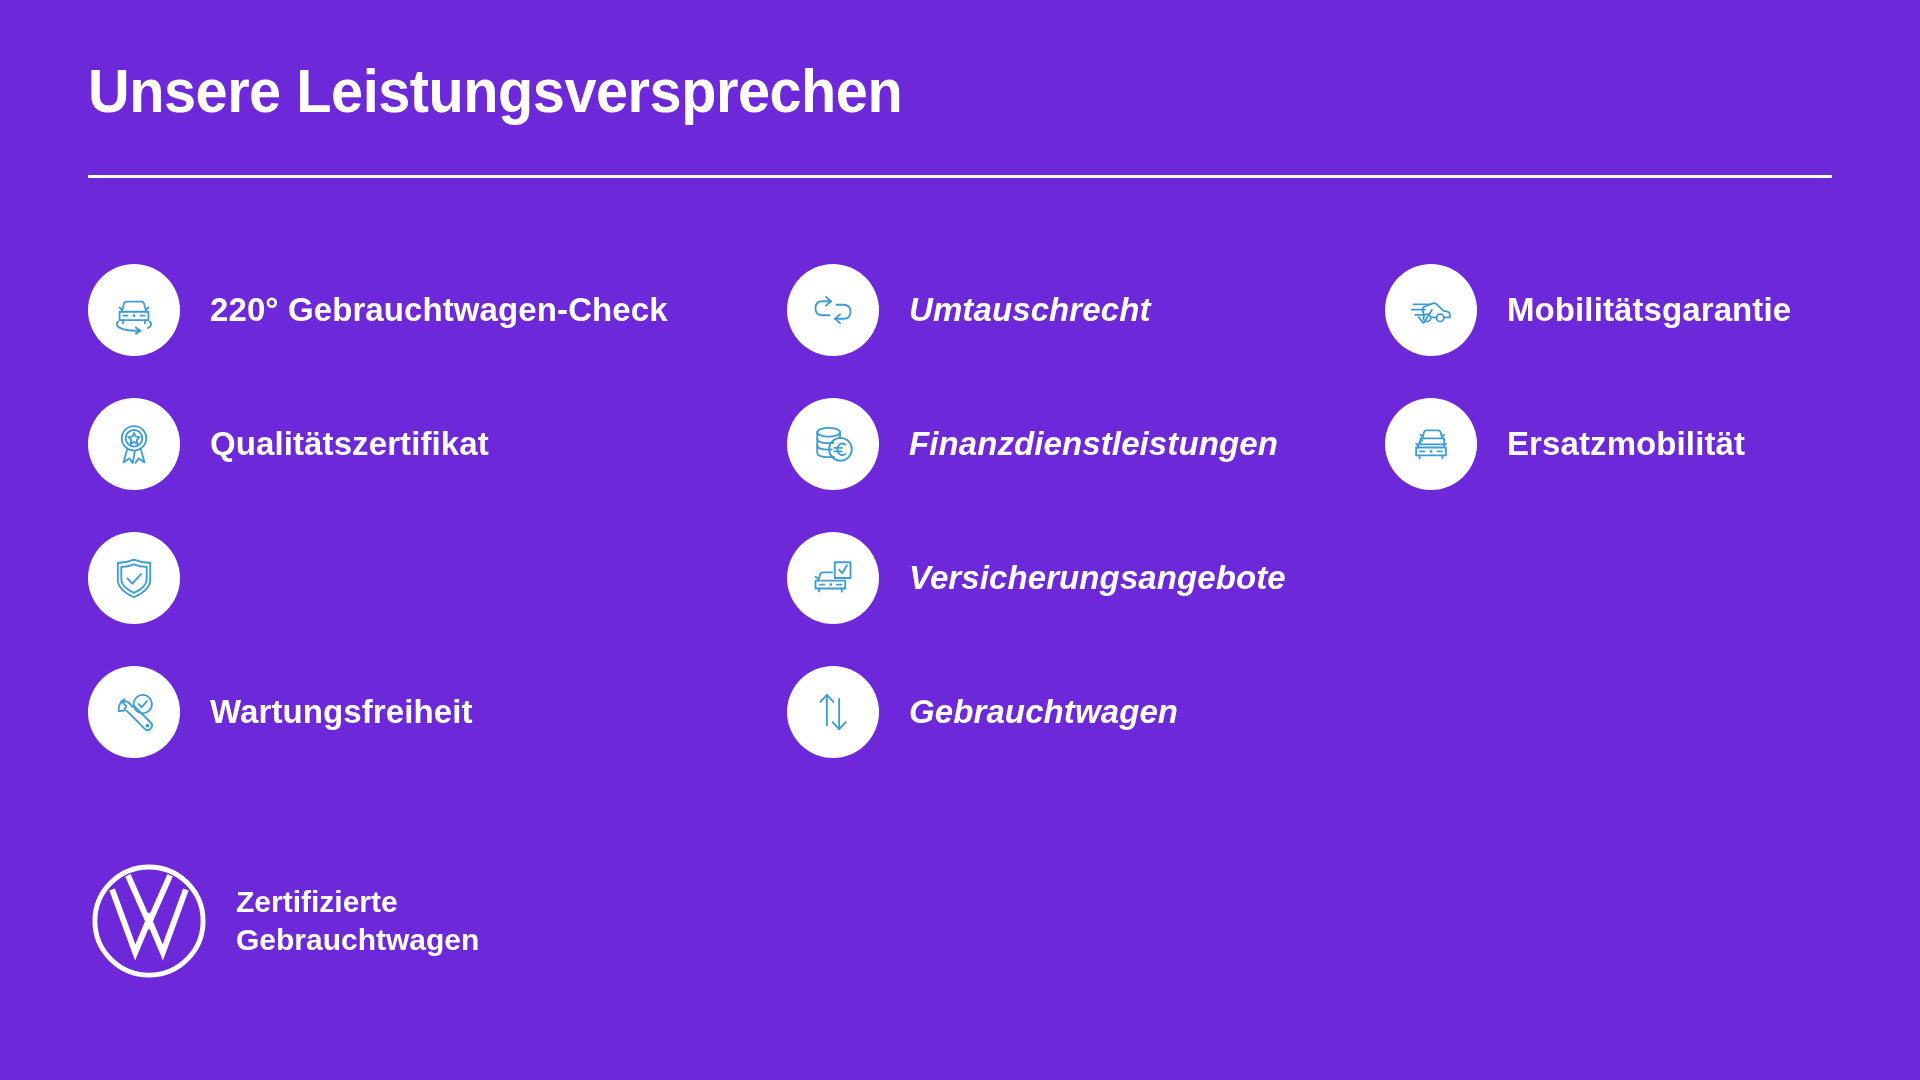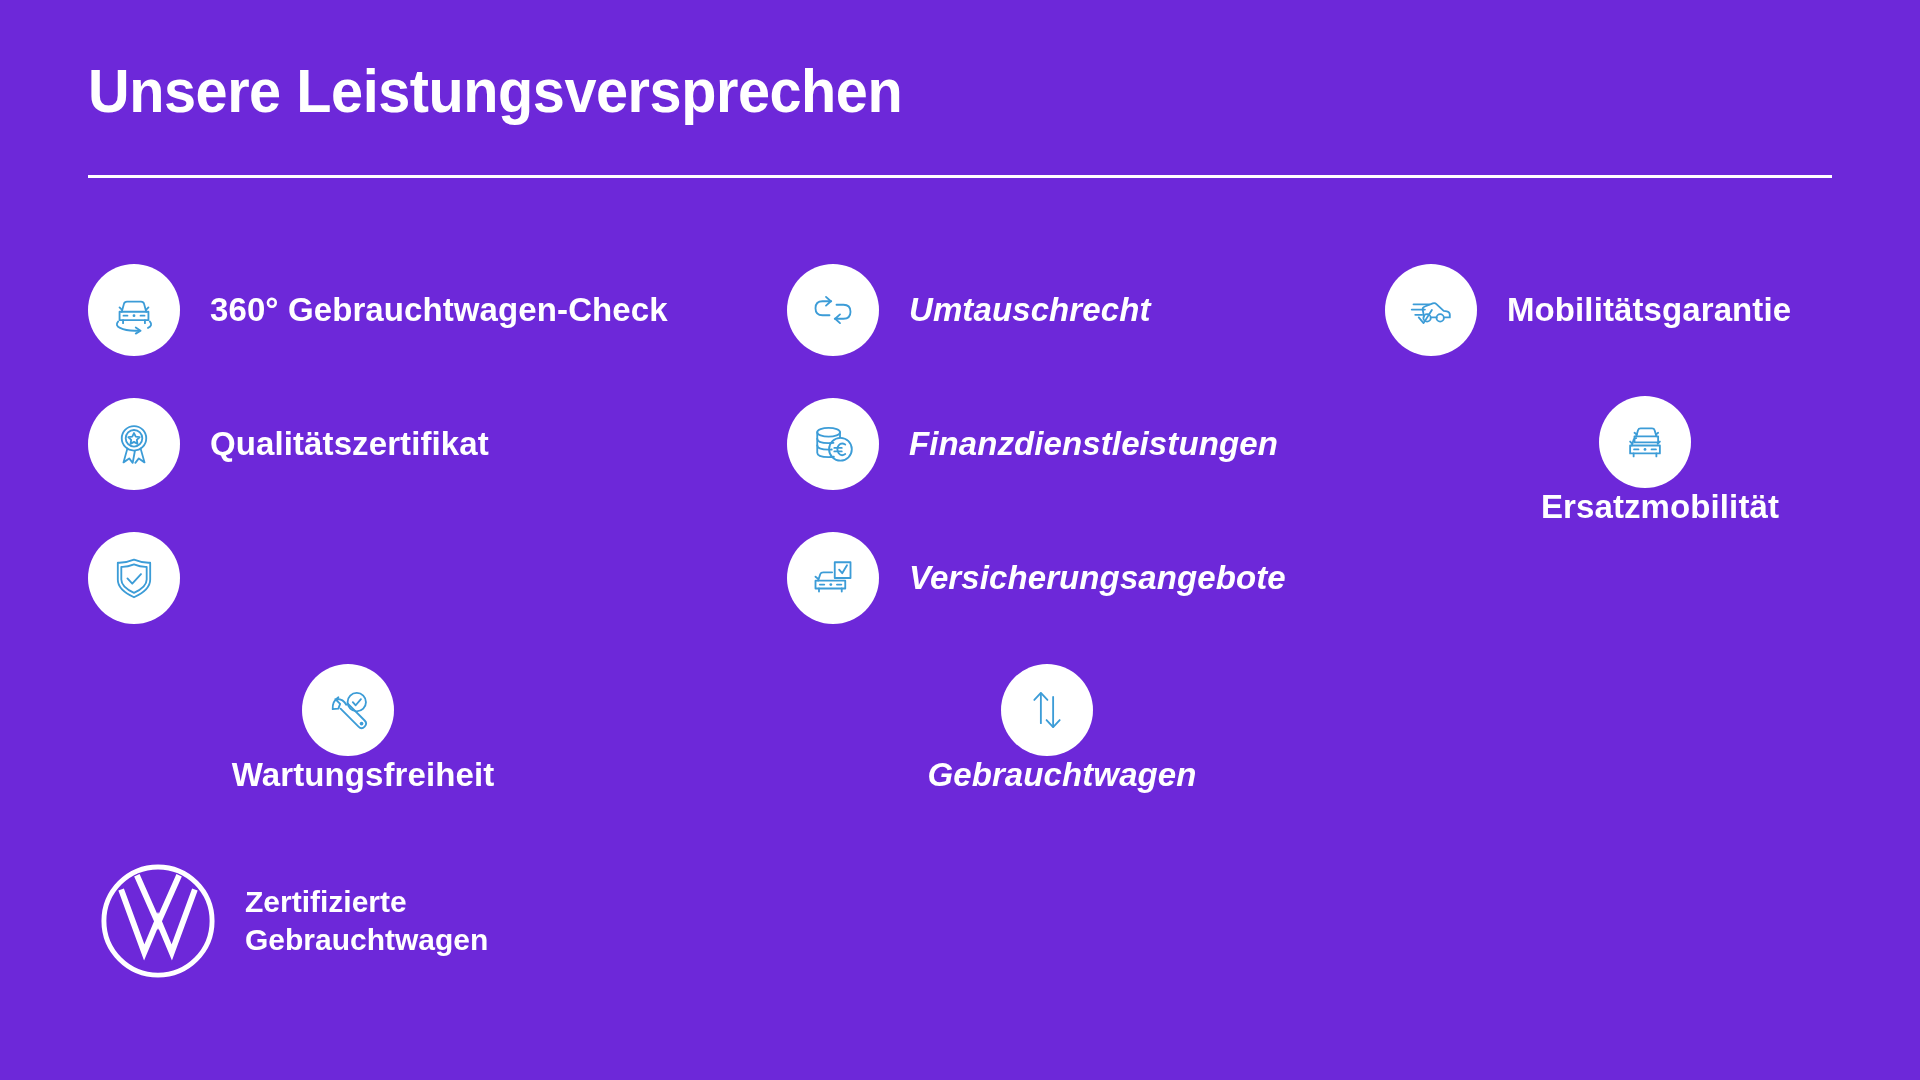--- a/index.html
+++ b/index.html
@@ -65,21 +65,21 @@
   .col-1 { left: 88px;   width: 520px; }
   .col-2 { left: 787px;  width: 520px; font-style: italic; }
   .col-3 { left: 1385px; width: 520px; }
 
   .feature {
     display: flex;
     align-items: center;
     height: 96px;
     margin-bottom: 38px;
   }
-  .feature:last-child { margin-bottom: 0; flex-direction: column; }
+  .feature:last-child { margin-bottom: 0; }
 
   .icon-badge {
     flex: 0 0 auto;
     width: 92px;
     height: 92px;
     border-radius: 50%;
     background: #FFFFFF;
     display: flex;
     align-items: center;
     justify-content: center;
@@ -107,21 +107,21 @@
     font-weight: 600;
     letter-spacing: 0.1px;
     margin-left: 30px;
     white-space: nowrap;
     line-height: 1.15;
   }
 
   
   .brand {
     position: absolute;
-    left: 99px;
+    left: 90px;
     top: 862px;
     display: flex;
     align-items: center;
   }
   .vw-logo {
     flex: 0 0 auto;
     width: 118px;
     height: 118px;
   }
   .vw-logo svg { width: 118px; height: 118px; display: block; }
@@ -158,21 +158,21 @@
             <path d="M19.5 43.5 L19.5 47"></path>
             <path d="M44.5 43.5 L44.5 47"></path>
             <circle class="solid" cx="32" cy="38.5" r="1.6"></circle>
             <path d="M20 38.5 L24.5 38.5"></path>
             <path d="M39.5 38.5 L44 38.5"></path>
             <path d="M14 45 Q10 49.5 16 52.5 Q24 56.5 38 55.5"></path>
             <path d="M50 45 Q54 49.5 48 52.5"></path>
             <path d="M34 52 L39.5 55.6 L34 59"></path>
           </svg>
         </span>
-        <span class="feature-label">360° Gebrauchtwagen-Check</span>
+        <span class="feature-label">220° Gebrauchtwagen-Check</span>
       </div>
 
       <div class="feature">
         <span class="icon-badge">
           <svg viewBox="0 0 64 64" aria-hidden="true">
             <circle cx="32" cy="25.5" r="14"></circle>
             <circle cx="32" cy="25.5" r="9.5"></circle>
             <path d="M32 19.5 L34 23.6 L38.5 24.2 L35.2 27.3 L36 31.8 L32 29.6 L28 31.8 L28.8 27.3 L25.5 24.2 L30 23.6 Z"></path>
             <path d="M24.5 37 L20 53 L26.5 48.5 L30.5 53.5 L33 40"></path>
             <path d="M39.5 37 L44 53 L37.5 48.5 L33.5 53.5"></path>

